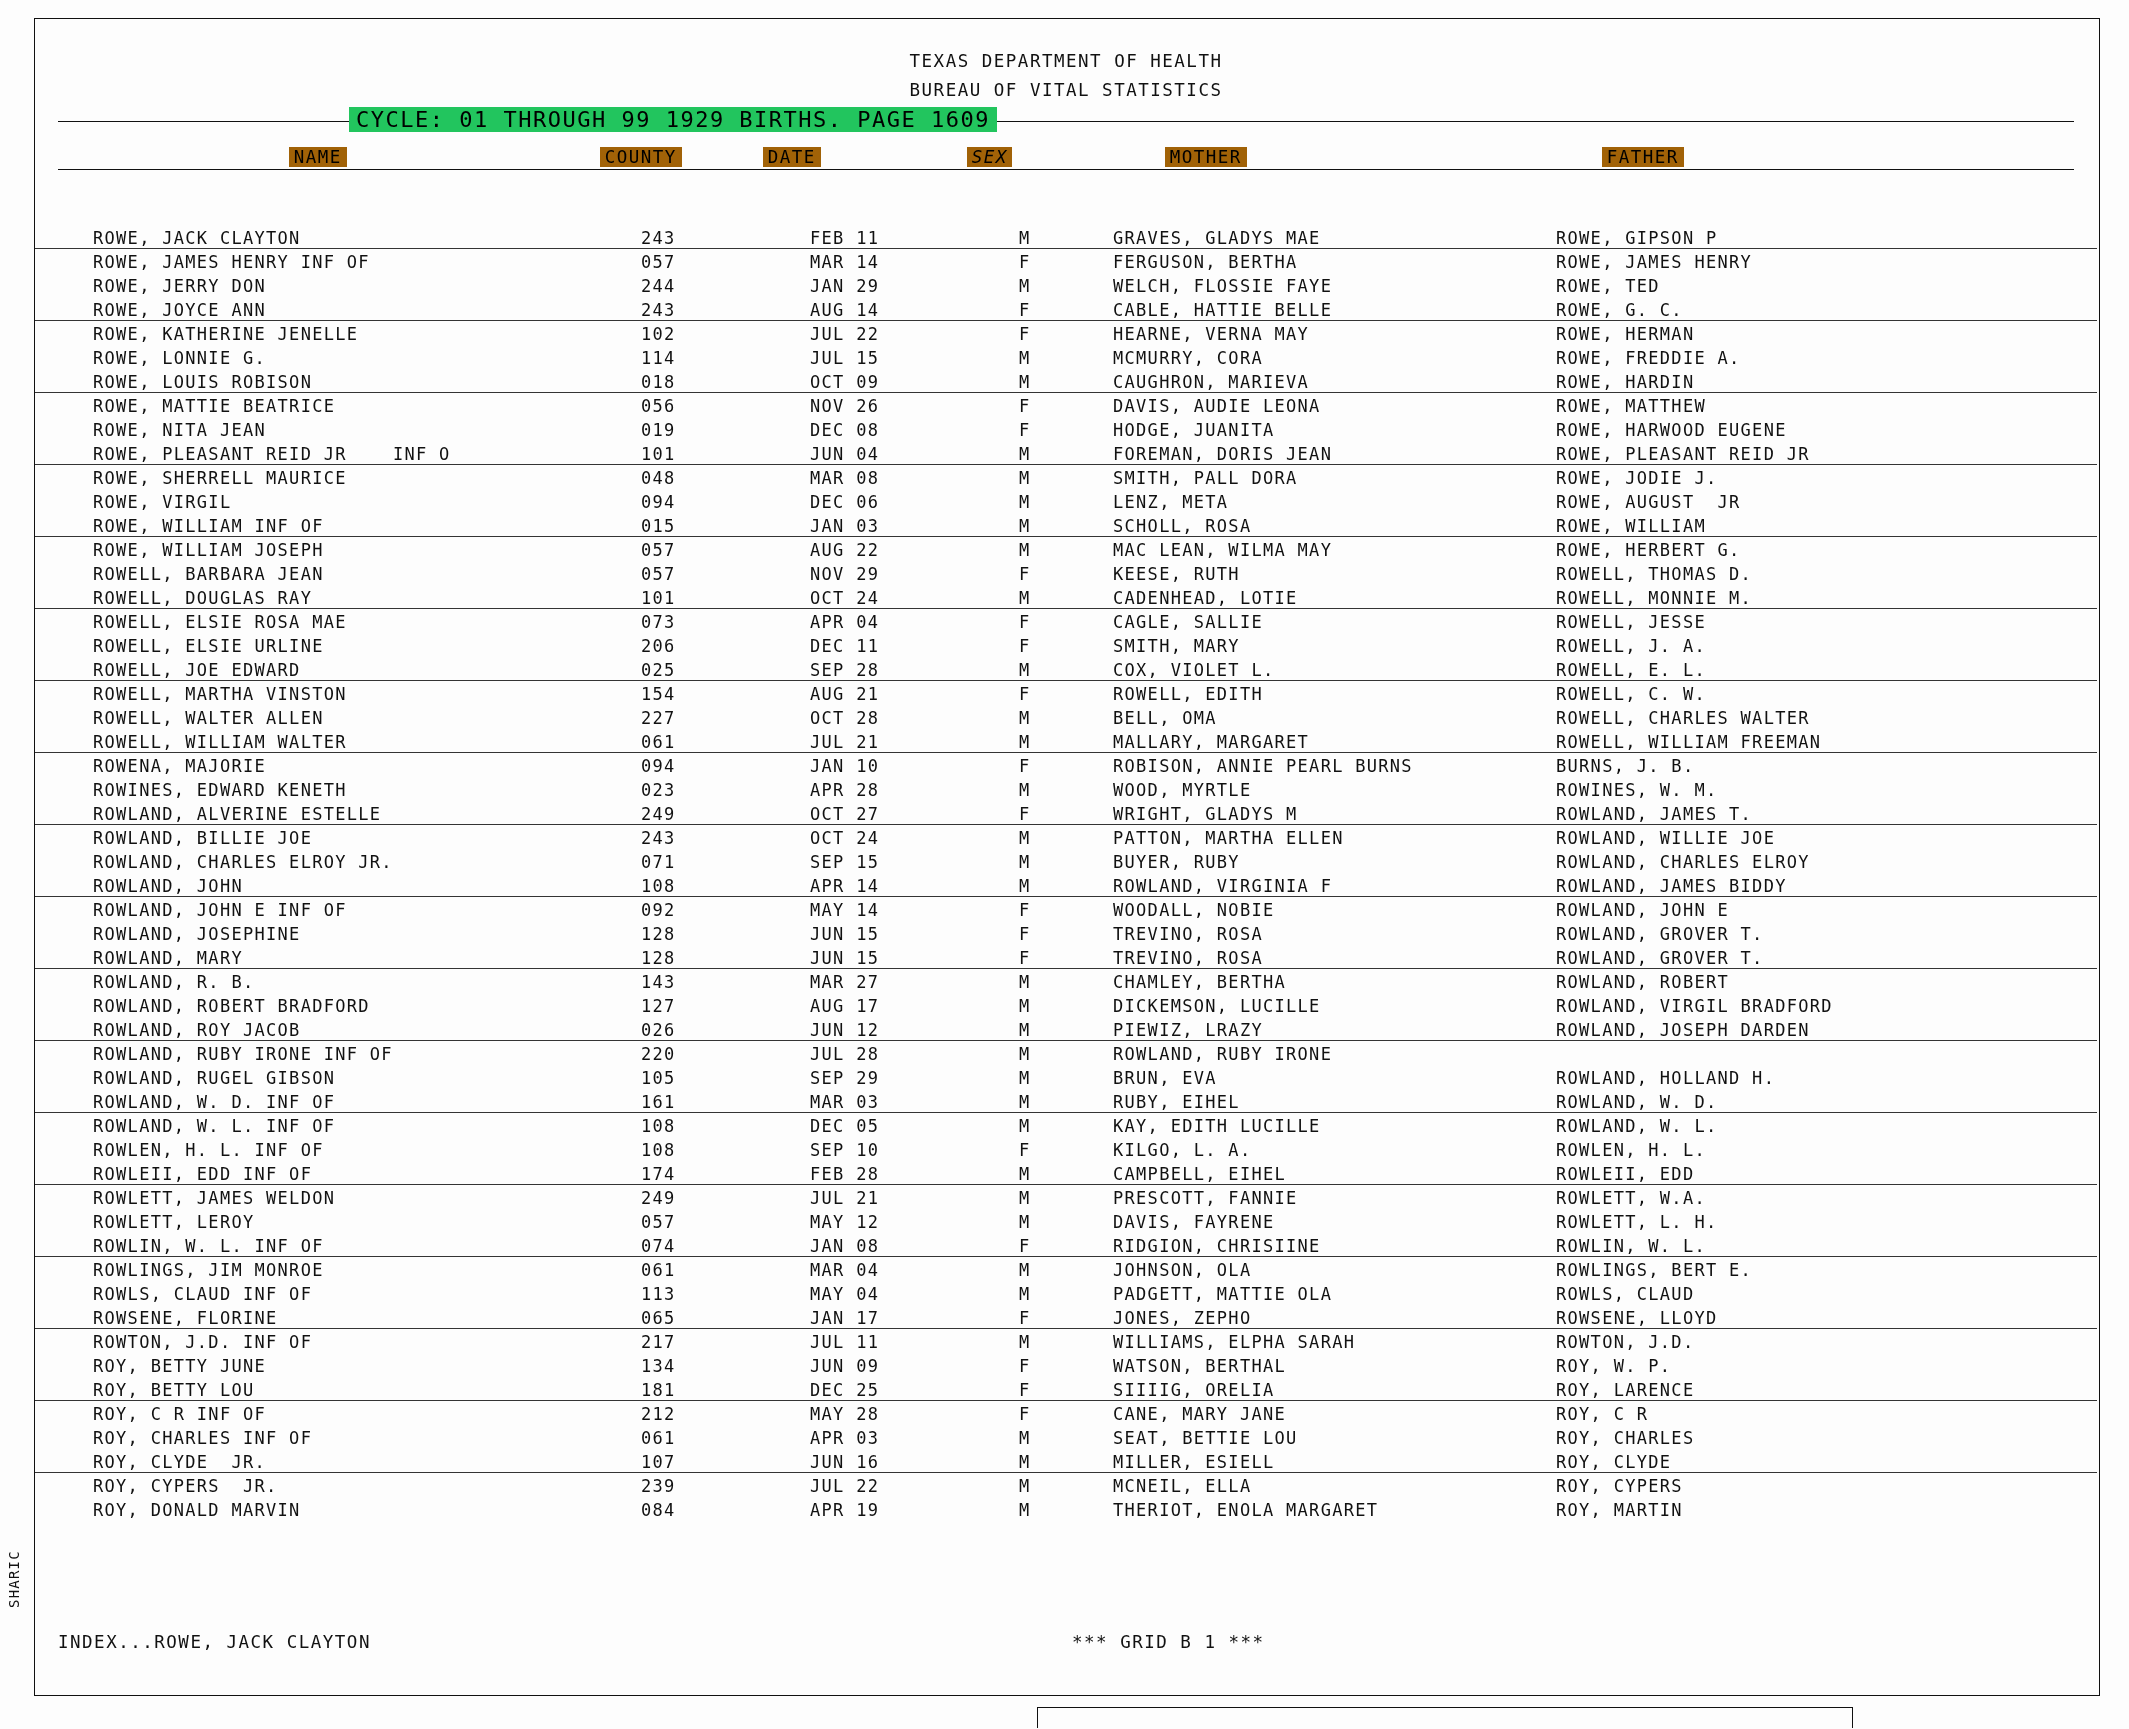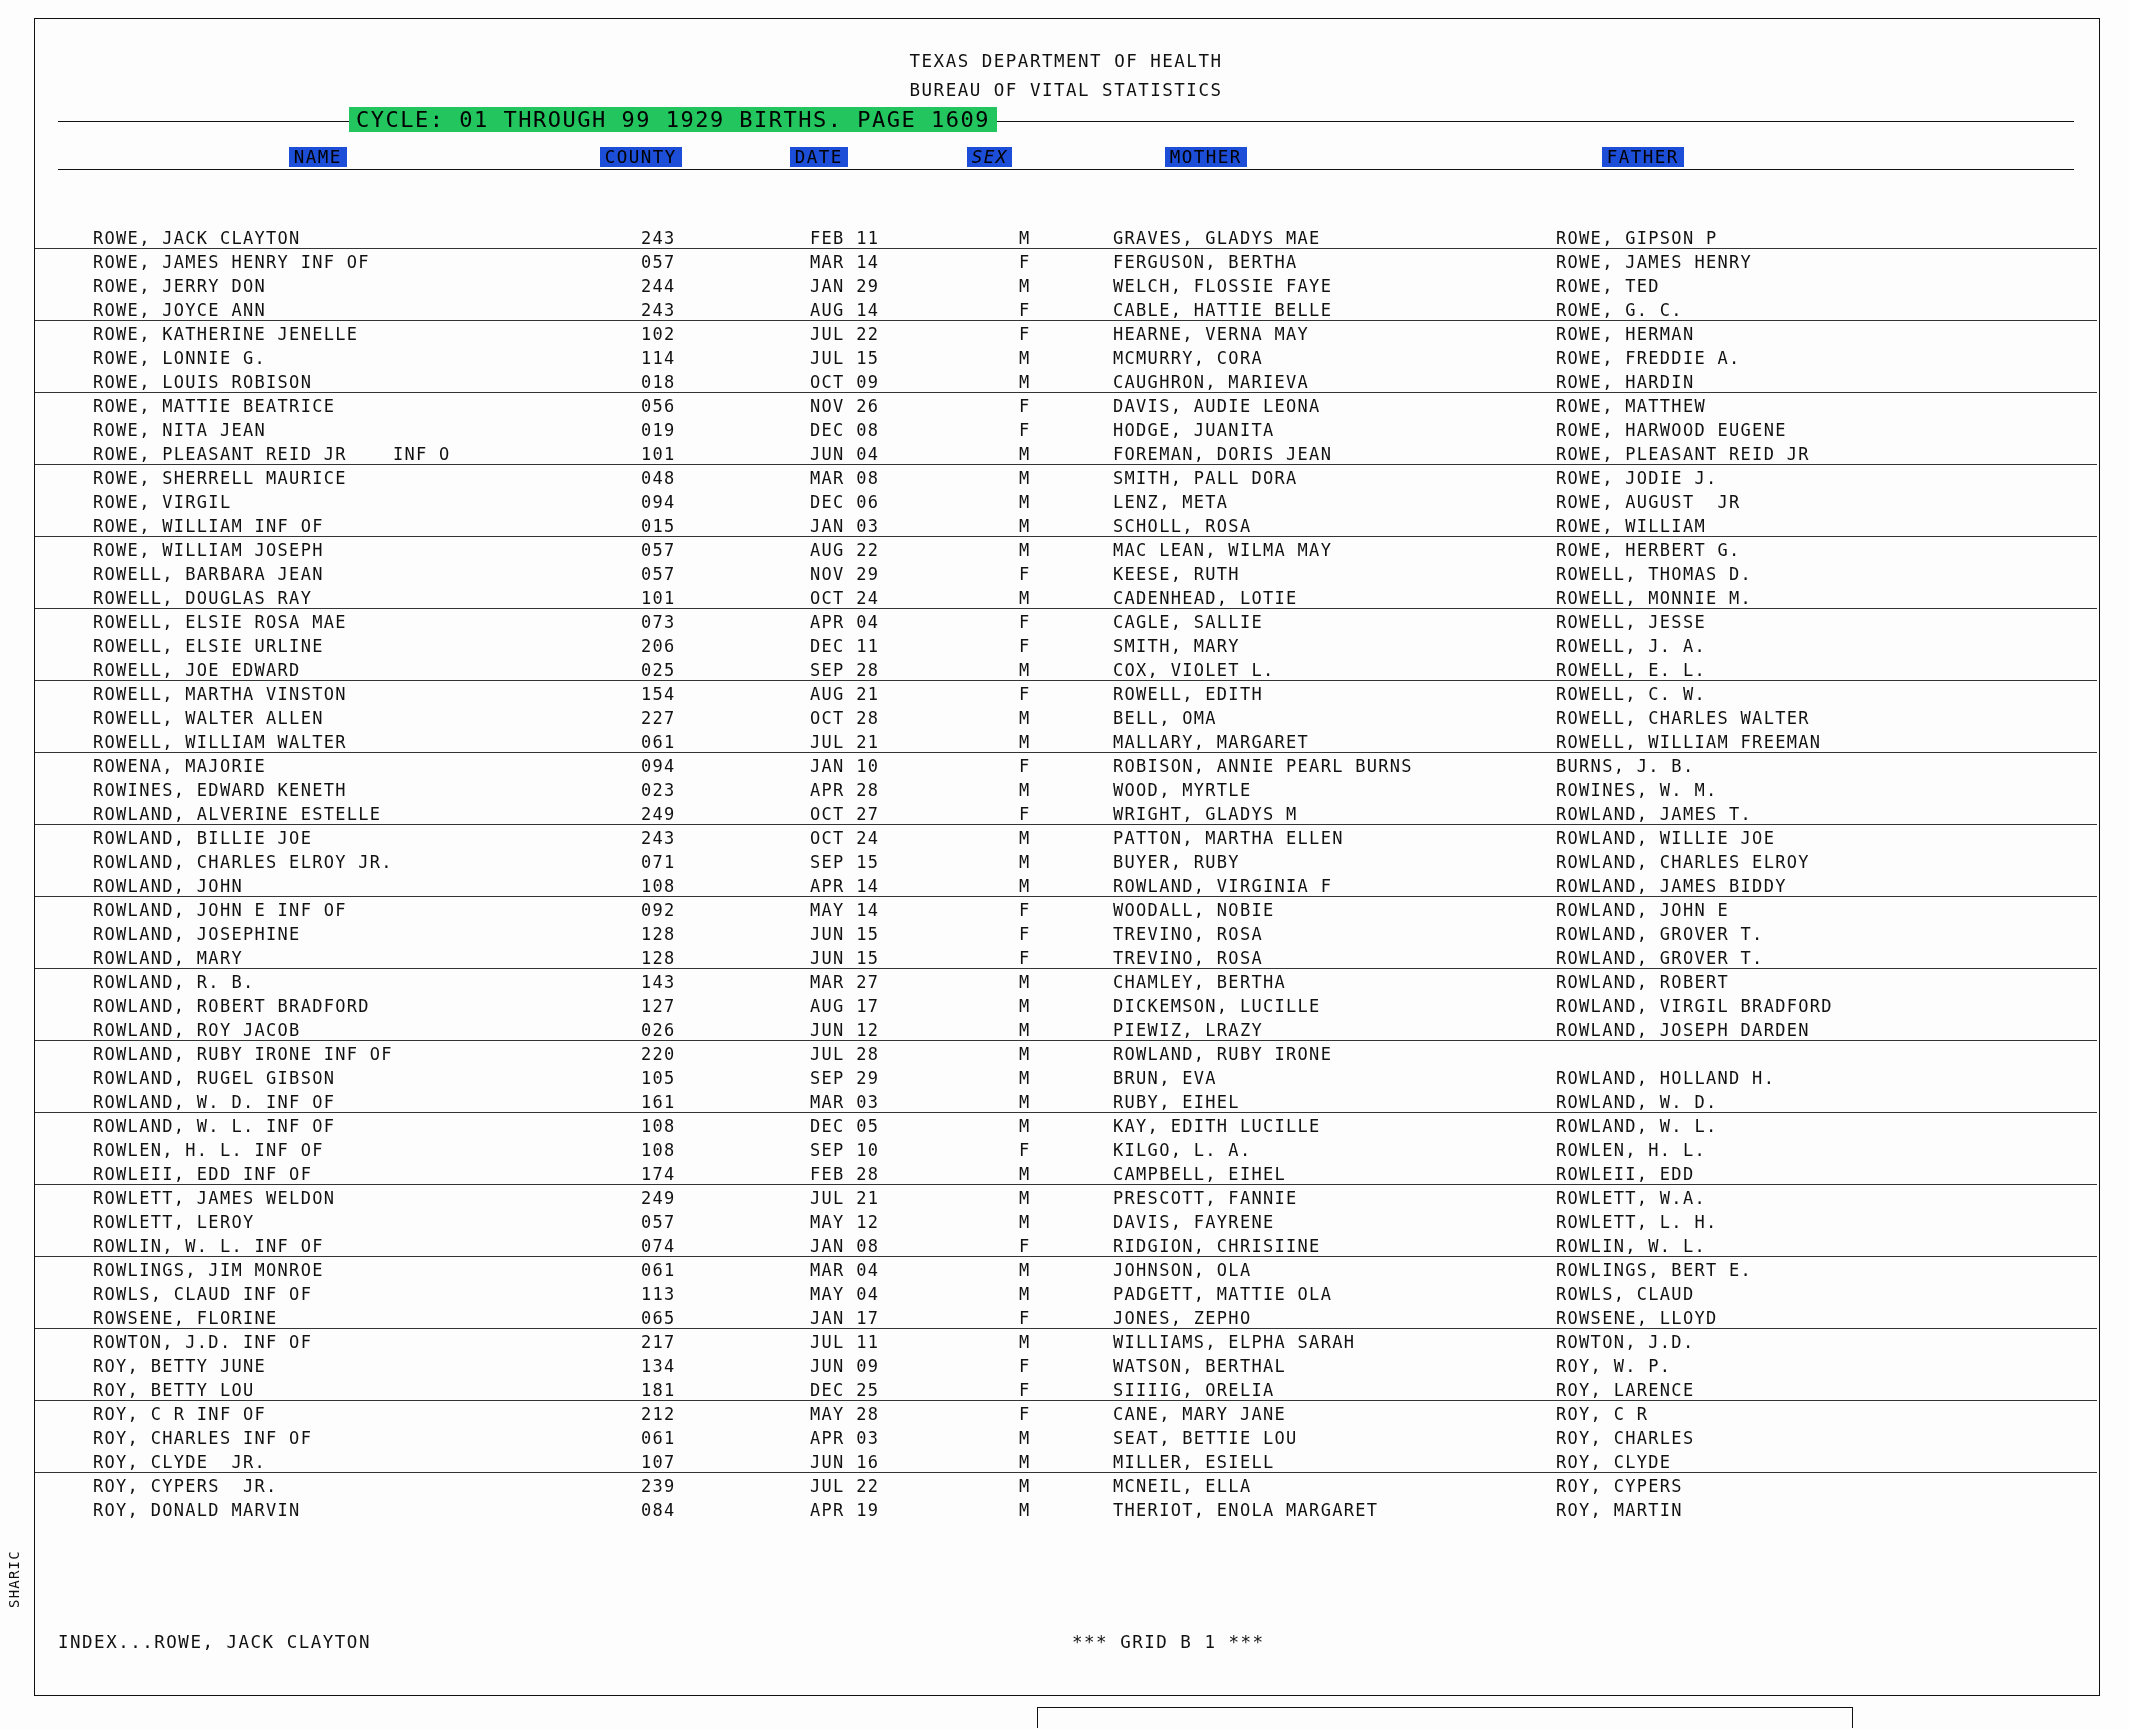--- a/index.html
+++ b/index.html
@@ -93,27 +93,27 @@
     left: 0;
     right: 0;
     top: 22px;
     border-top: 1.2px solid #111;
   }
   .colhead {
     position: absolute;
     top: 0;
     font-size: 17.5px;
     letter-spacing: 1.5px;
-    background: #1d4ed8;
+    background: #a16207;
     padding: 0 4.7px;
     white-space: nowrap;
   }
   .ch-name   { left: 231px; }
   .ch-county { left: 542px; }
-  .ch-date   { left: 732px; }
+  .ch-date   { left: 705px; }
   .ch-sex    { left: 909px; font-style: italic; }
   .ch-mother { left: 1107px; text-align: center; }
   .ch-father { left: 1544px; }
 
   .rows {
     position: relative;
     margin-top: 47px;
   }
   .row {
     position: relative;

